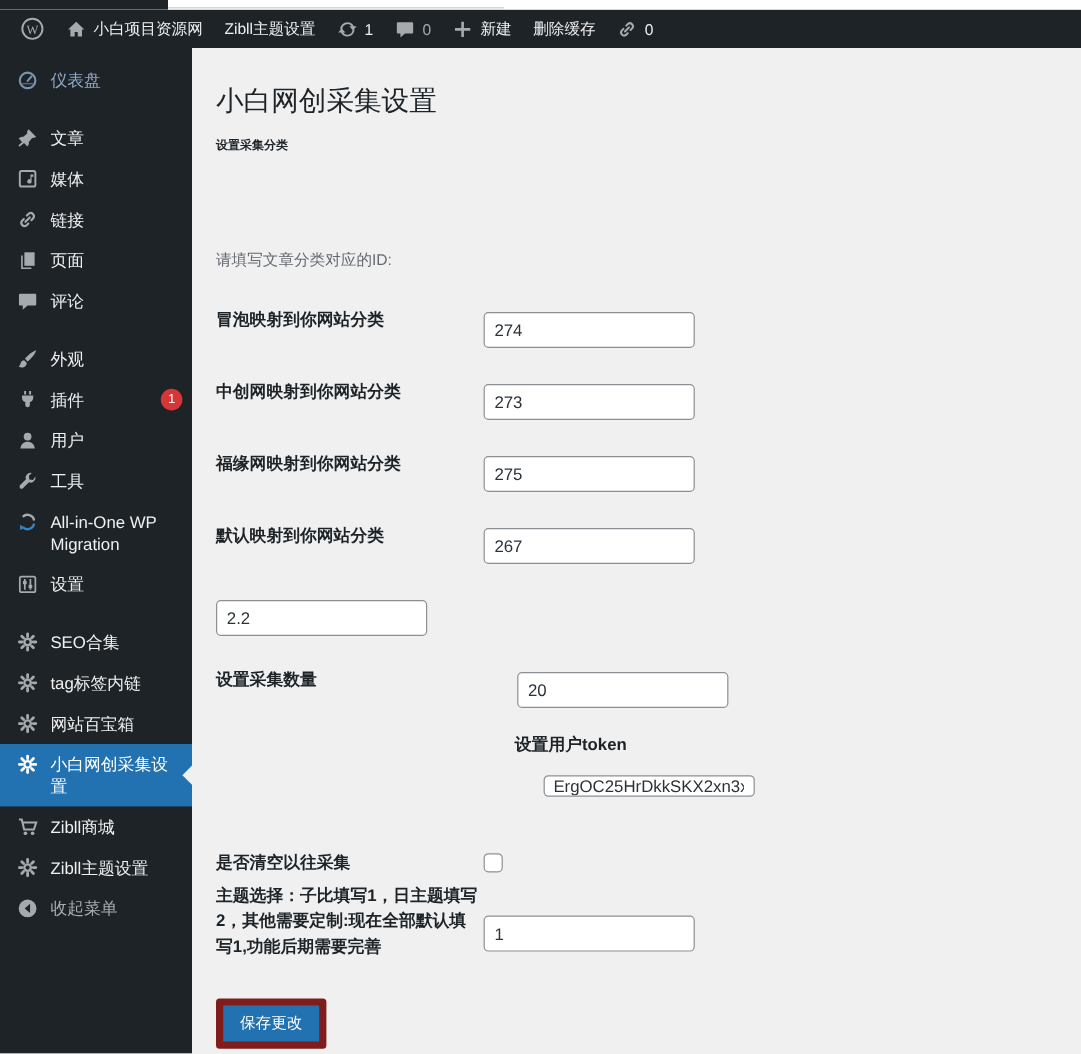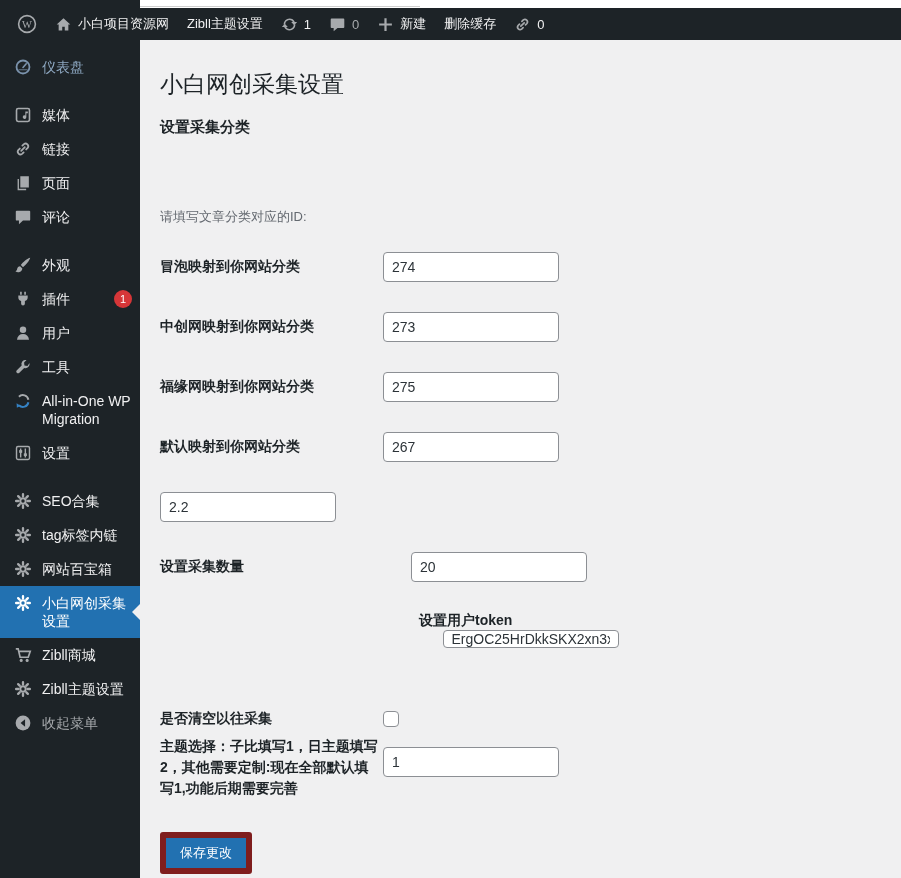--- a/index.html
+++ b/index.html
@@ -13,45 +13,45 @@
   .top-strip .tab-line{position:absolute;left:140px;top:6px;width:280px;height:1px;background:#cfcfcf;}
   
   .admin-bar{height:32px;background:#1d2327;display:flex;align-items:center;color:#f0f0f1;font-size:13px;padding:0 8px;}
   .ab-item{display:flex;align-items:center;gap:6px;padding:0 9px;height:32px;cursor:pointer;white-space:nowrap;}
   .ab-icon{display:flex;color:#a7aaad;}
   .ab-icon svg{width:17px;height:17px;}
   .wp-logo svg{width:20px;height:20px;}
   .count-gray{color:#a7aaad;}
   
   .layout{display:flex;height:838px;}
-  .sidebar{width:140px;flex:none;background:#1d2327;padding-top:10px;box-sizing:border-box;}
+  .sidebar{width:160px;flex:none;background:#1d2327;padding-top:10px;box-sizing:border-box;}
   .menu-item{position:relative;display:flex;align-items:flex-start;gap:10px;padding:8px 8px 8px 14px;font-size:14px;line-height:18px;color:#f0f0f1;cursor:pointer;}
   .mi-icon{width:18px;height:18px;flex:none;color:#a7aaad;display:flex;}
   .mi-icon svg{width:18px;height:18px;}
   .mi-label{flex:1;}
   .menu-item.dash{color:#8ea8c2;}
   .menu-item.dash .mi-icon{color:#7b93ad;}
   .menu-item.dim{color:#a7aaad;}
   .menu-item.active{background:#2271b1;color:#fff;font-weight:400;}
   .menu-item.active .mi-icon{color:#fff;}
   .menu-item.active::after{content:"";position:absolute;right:0;top:50%;transform:translateY(-50%);
     border:8px solid transparent;border-right-color:#f0f0f1;}
   .menu-sep{height:14px;}
   .badge{background:#d63638;color:#fff;border-radius:50%;min-width:18px;height:18px;display:inline-flex;
     align-items:center;justify-content:center;font-size:11px;line-height:1;margin-left:4px;flex:none;}
   
   .content{flex:1;position:relative;overflow:hidden;background:#f0f0f1;}
   .page-title{position:absolute;left:20px;top:14px;font-size:23px;font-weight:400;color:#1d2327;line-height:30px;}
-  .section-title{position:absolute;left:20px;top:66px;font-size:15px;font-weight:700;color:#1d2327;}
+  .section-title{position:absolute;left:20px;top:66px;font-size:10px;font-weight:700;color:#1d2327;}
   .author-banner{position:absolute;left:546px;top:114px;font-size:22px;color:#23282d;white-space:nowrap;}
   .helper-text{position:absolute;left:20px;top:168px;font-size:13px;color:#646970;}
   .form-row{position:absolute;left:20px;right:0;height:30px;display:flex;align-items:center;}
   .form-label{width:223px;flex:none;font-size:14px;font-weight:700;color:#1d2327;}
   .text-input{width:176px;height:30px;box-sizing:border-box;border:1px solid #8c8f94;border-radius:4px;
-    background:#fff;padding:0 8px;font-size:14px;color:#2c3338;font-family:"Liberation Sans",sans-serif;}
+    background:#fff;padding:0 8px;font-size:14px;color:#2c3338;font-family:"Liberation Sans",sans-serif;margin-top:16px;}
   .row-0{top:212px;} .row-1{top:272px;} .row-2{top:332px;} .row-3{top:392px;}
   .row-4{top:452px;} .row-5{top:512px;gap:28px;} .row-6{top:572px;flex-direction:column;}
   .checkbox-row{top:632px;height:22px;margin-top:36px;}
   .checkbox{appearance:none;-webkit-appearance:none;width:16px;height:16px;border:1px solid #8c8f94;
     border-radius:4px;background:#fff;margin:0;cursor:pointer;}
   .theme-label{position:absolute;left:20px;top:696px;width:220px;font-size:14px;font-weight:700;line-height:21px;color:#1d2327;}
   .theme-input{position:absolute;left:243px;top:707px;}
   .save-btn{position:absolute;left:20px;top:792px;background:#2271b1;border:6px solid #7f1d1d;color:#fff;
     border-radius:3px;font-size:13px;padding:6px 14px;cursor:pointer;font-family:"Liberation Sans",sans-serif;}
   .svg-defs{position:absolute;width:0;height:0;overflow:hidden;}
@@ -200,20 +200,28 @@
           <svg viewBox="0 0 20 20">
             <use href="#i-gauge"></use>
           </svg>
         </span>
       <span class="mi-label">仪表盘</span>
     </div>
     <div class="menu-sep"></div>
     <div class="menu-item">
       <span class="mi-icon">
           <svg viewBox="0 0 20 20">
+            <use href="#i-pin"></use>
+          </svg>
+        </span>
+      <span class="mi-label">文章</span>
+    </div>
+    <div class="menu-item">
+      <span class="mi-icon">
+          <svg viewBox="0 0 20 20">
             <use href="#i-media"></use>
           </svg>
         </span>
       <span class="mi-label">媒体</span>
     </div>
     <div class="menu-item">
       <span class="mi-icon">
           <svg viewBox="0 0 20 20">
             <use href="#i-chain"></use>
           </svg>

